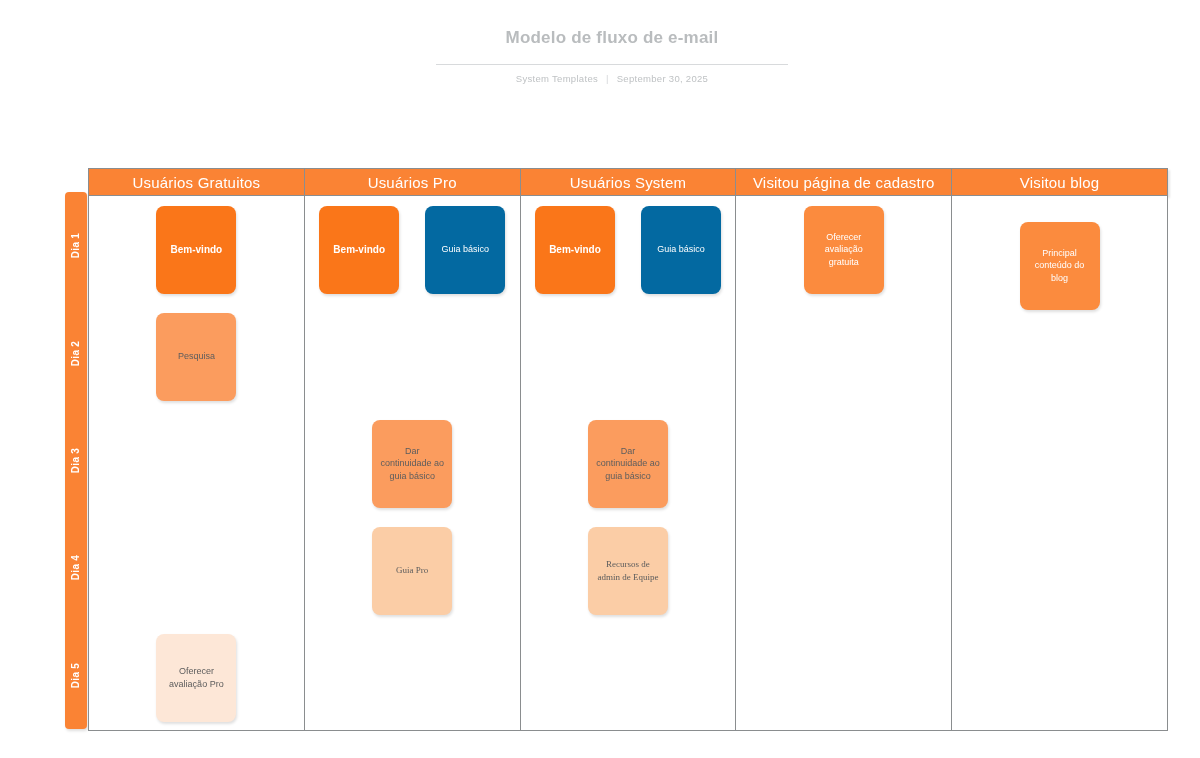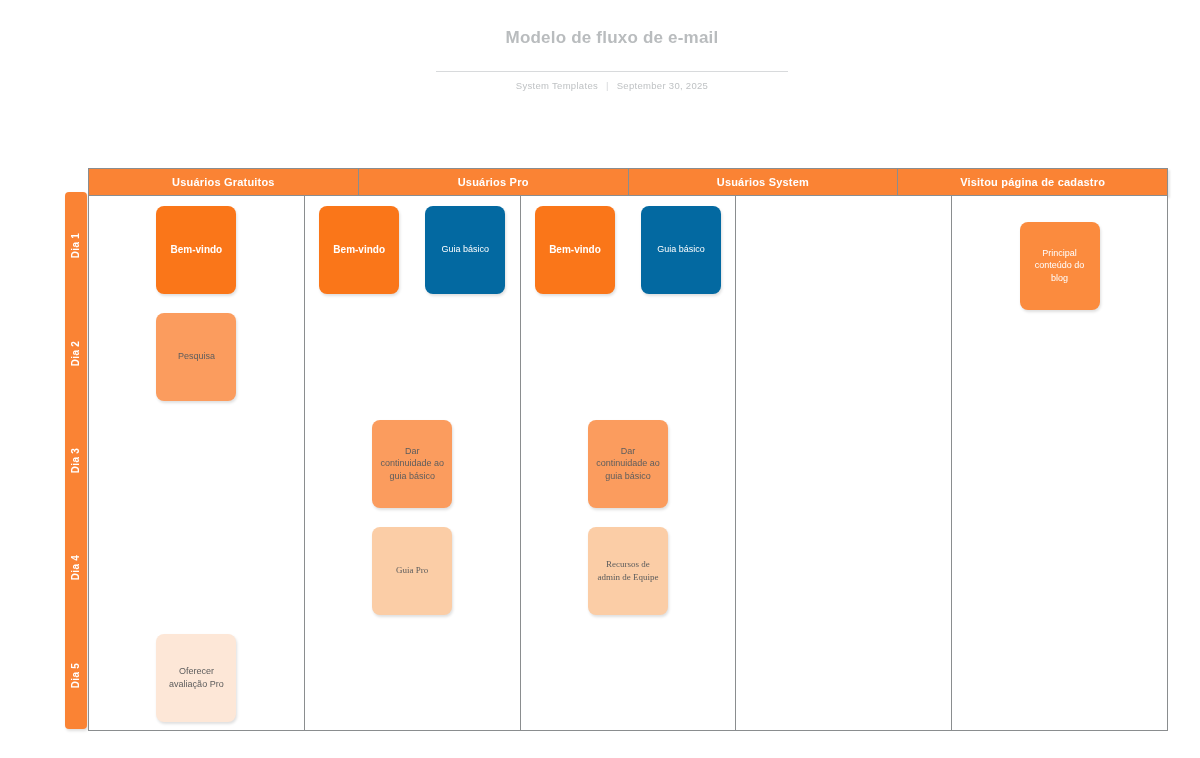--- a/index.html
+++ b/index.html
@@ -21,21 +21,21 @@
     left: 436px;
     top: 28px;
     width: 352px;
     text-align: center;
   }
   .doc-title {
     font-size: 17px;
     font-weight: bold;
     color: #b9bcbe;
     letter-spacing: .2px;
-    padding-bottom: 23px;
+    padding-bottom: 16px;
     border-bottom: 1px solid #d8dadc;
     white-space: nowrap;
   }
   .doc-subtitle {
     margin-top: 8px;
     font-size: 9.5px;
     color: #bfc2c4;
     letter-spacing: .3px;
     white-space: nowrap;
   }
@@ -60,22 +60,22 @@
     border: 1px solid #8a8d8f;
     box-sizing: border-box;
     box-shadow: 2px 2px 2px rgba(0,0,0,.10);
   }
   .col-head {
     flex: 1 1 0;
     display: flex;
     align-items: center;
     justify-content: center;
     color: #ffffff;
-    font-size: 11px;
-    font-weight: bold;
+    font-size: 15px;
+    font-weight: normal;
     letter-spacing: .2px;
     border-right: 1px solid #8a8d8f;
     box-sizing: border-box;
     white-space: nowrap;
   }
   .col-head:last-child { border-right: none; }
 
   .grid-body {
     display: flex;
     height: 535px;
@@ -190,20 +190,21 @@
       <span class="day-label">Dia 5</span>
     </div>
   </div>
 
 <div class="board">
   <div class="header-row" id="header-row">
       <div class="col-head">Usuários Gratuitos</div>
       <div class="col-head">Usuários Pro</div>
       <div class="col-head">Usuários System</div>
       <div class="col-head">Visitou página de cadastro</div>
+      <div class="col-head">Visitou blog</div>
     </div>
   <div class="grid-body" id="grid-body">
       <div class="col-body">
         <div class="row-zone" data-row="0">
           <div class="card lvl1">Bem-vindo</div>
         </div>
         <div class="row-zone" data-row="1">
           <div class="card lvl2d">Pesquisa</div>
         </div>
         <div class="row-zone" data-row="2"></div>
@@ -234,20 +235,23 @@
         <div class="row-zone" data-row="1"></div>
         <div class="row-zone" data-row="2">
           <div class="card lvl2d">Dar continuidade ao guia básico</div>
         </div>
         <div class="row-zone" data-row="3">
           <div class="card lvl3">Recursos de admin de Equipe</div>
         </div>
         <div class="row-zone" data-row="4"></div>
       </div>
       <div class="col-body">
+        <div class="row-zone" data-row="0">
+          <div class="card lvl1b">Oferecer avaliação gratuita</div>
+        </div>
         <div class="row-zone" data-row="1"></div>
         <div class="row-zone" data-row="2"></div>
         <div class="row-zone" data-row="3"></div>
         <div class="row-zone" data-row="4"></div>
       </div>
       <div class="col-body">
         <div class="row-zone" data-row="0">
           <div class="card lvl1b">Principal conteúdo do blog</div>
         </div>
         <div class="row-zone" data-row="1"></div>

